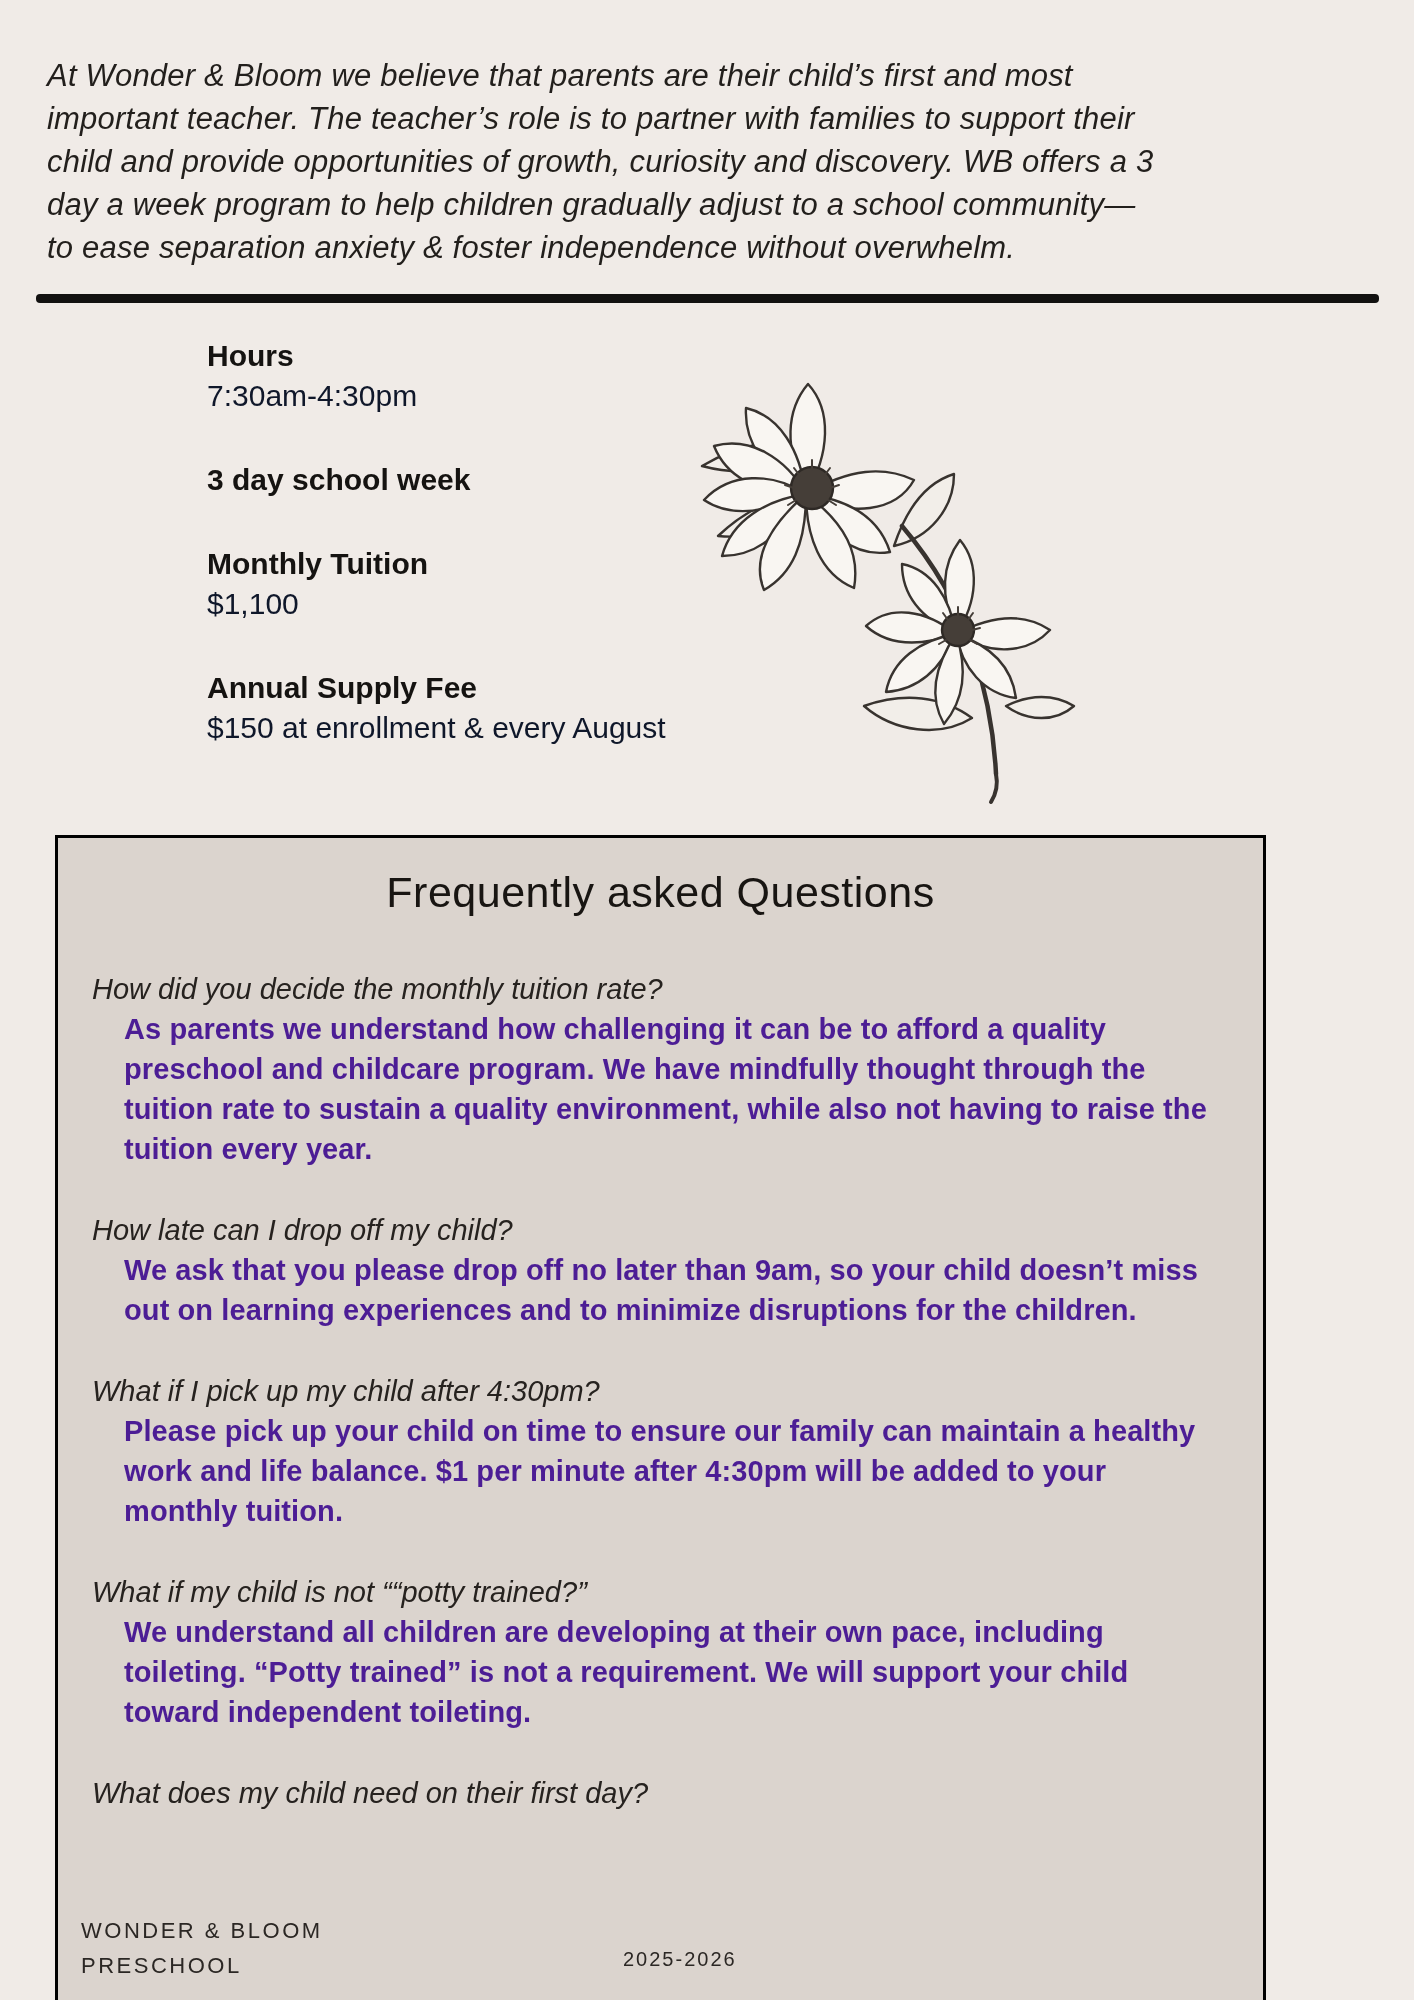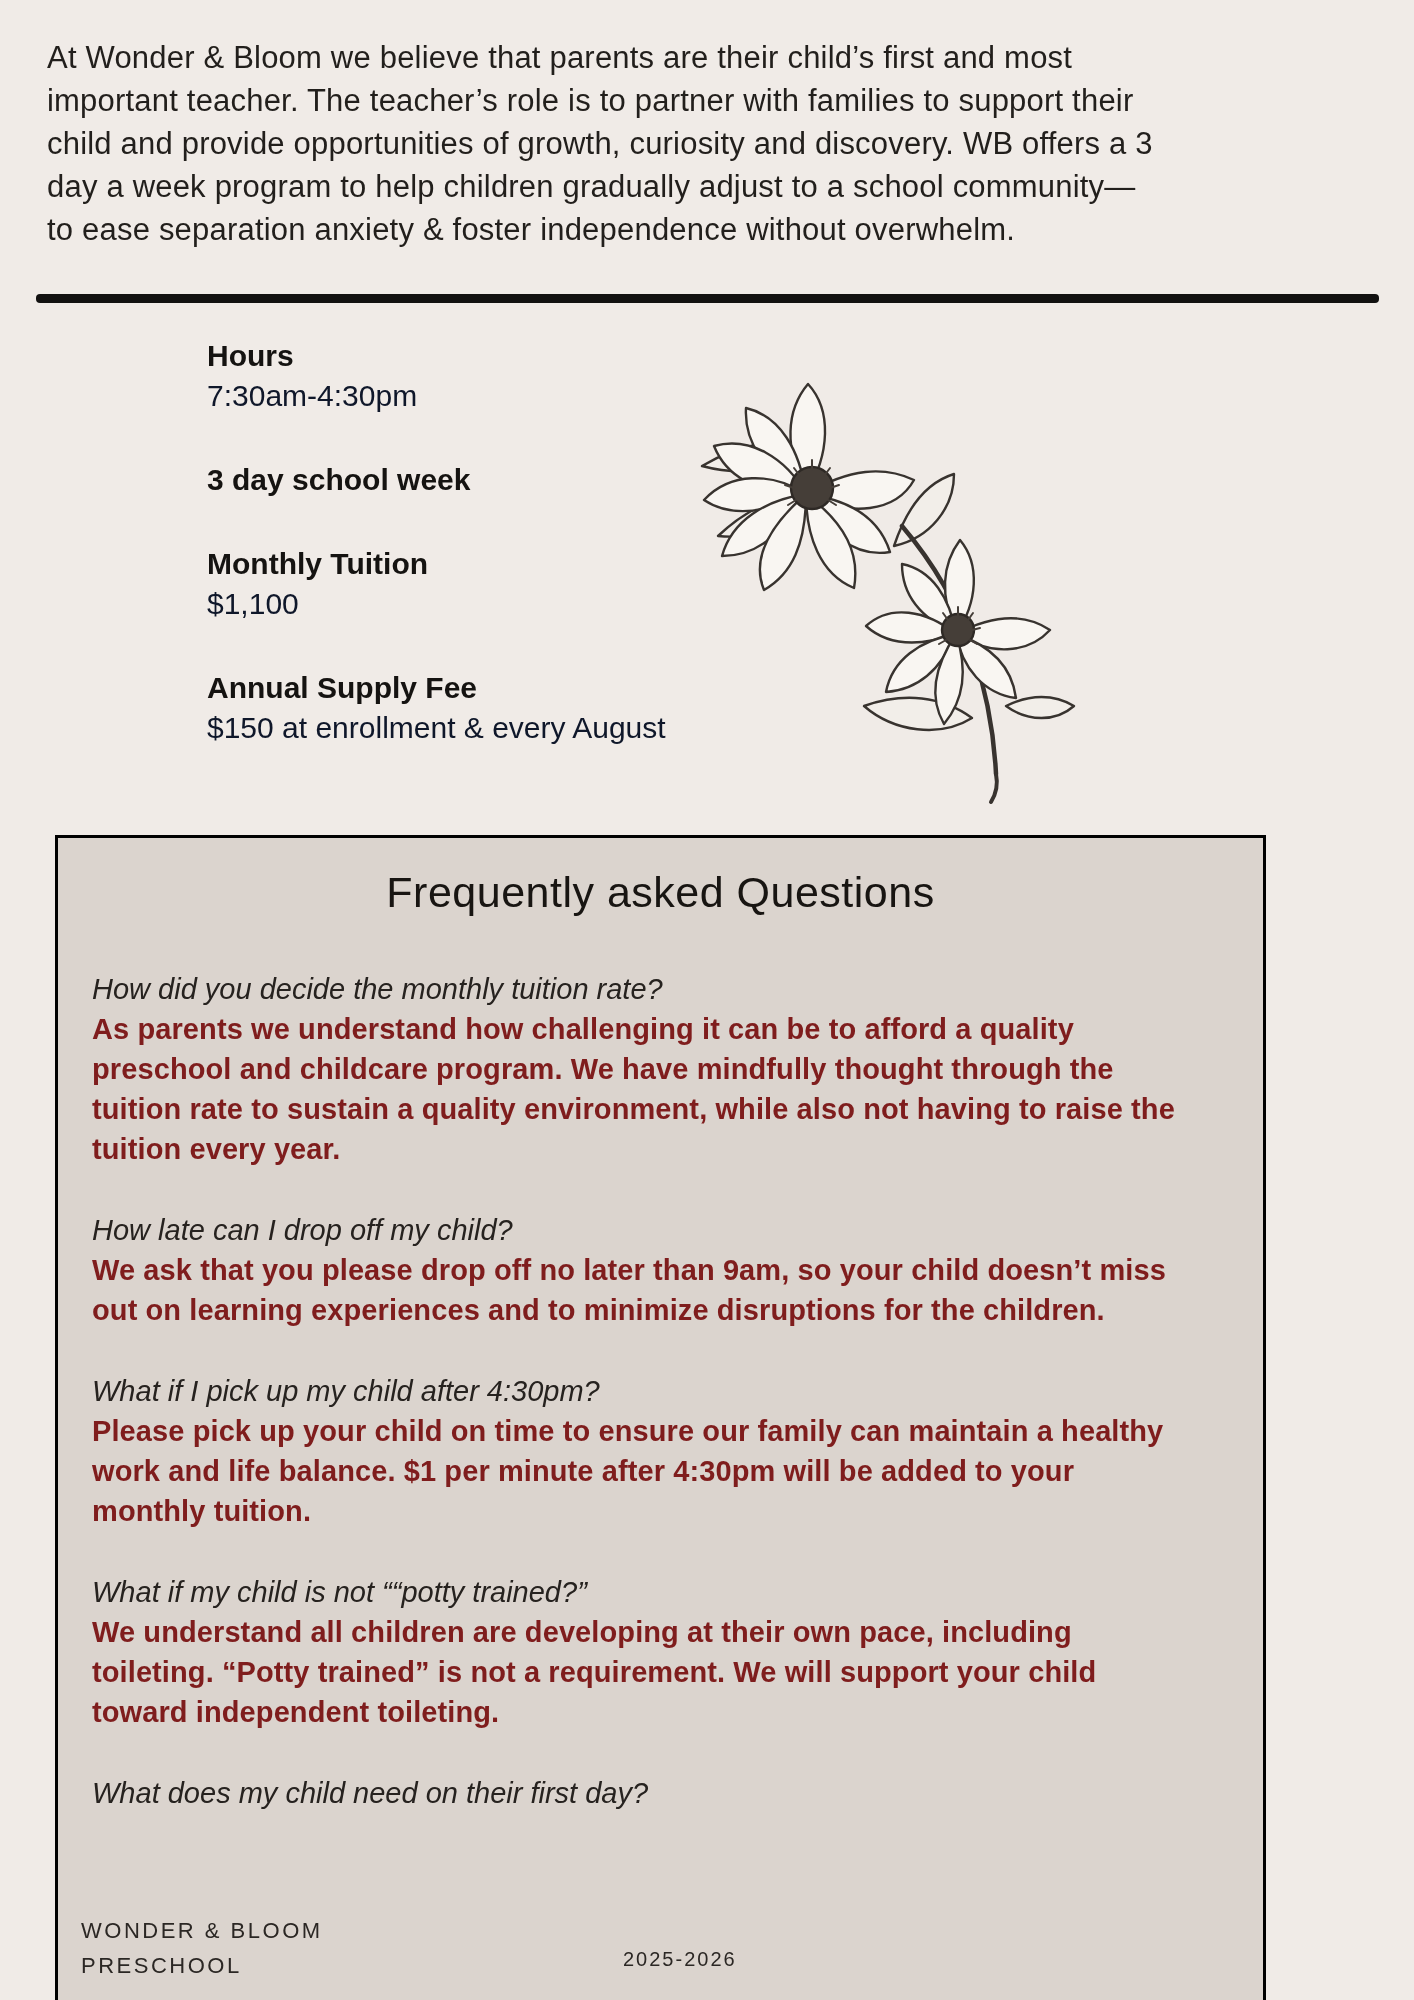--- a/index.html
+++ b/index.html
@@ -9,21 +9,22 @@
     width:1414px; height:2000px;
     margin:0 auto;
     background:#f0ebe7;
     font-family:"Liberation Sans", sans-serif;
     color:#1e1b18;
     overflow:hidden;
   }
 
   
   .intro {
-    position:absolute; left:47px; top:36px; width:1270px;
+    position:absolute; left:47px; top:54px; width:1270px;
+    font-style:italic;
     font-size:31px; line-height:43px;
     color:#221f1c;
     letter-spacing:0.2px;
   }
 
   
   .divider {
     position:absolute; left:36px; top:294px;
     width:1343px; height:9px;
     background:#121110; border-radius:4px;
@@ -68,23 +69,24 @@
   .faq-item { margin-bottom:41px; }
   .faq-question {
     font-style:italic;
     font-size:29px; line-height:40px;
     color:#26221f;
     max-width:1080px;
   }
   .faq-answer {
     font-weight:700;
     font-size:29px; line-height:40px;
-    color:#7f1d1d;
+    color:#4c1d95;
     max-width:1085px;
     letter-spacing:0.1px;
+    margin-left:32px;
   }
 
   
   .footer-org {
     position:absolute; left:81px; top:1913px;
     font-size:22px; line-height:35px;
     letter-spacing:2.5px;
     color:#2b2724;
   }
   .footer-year {

